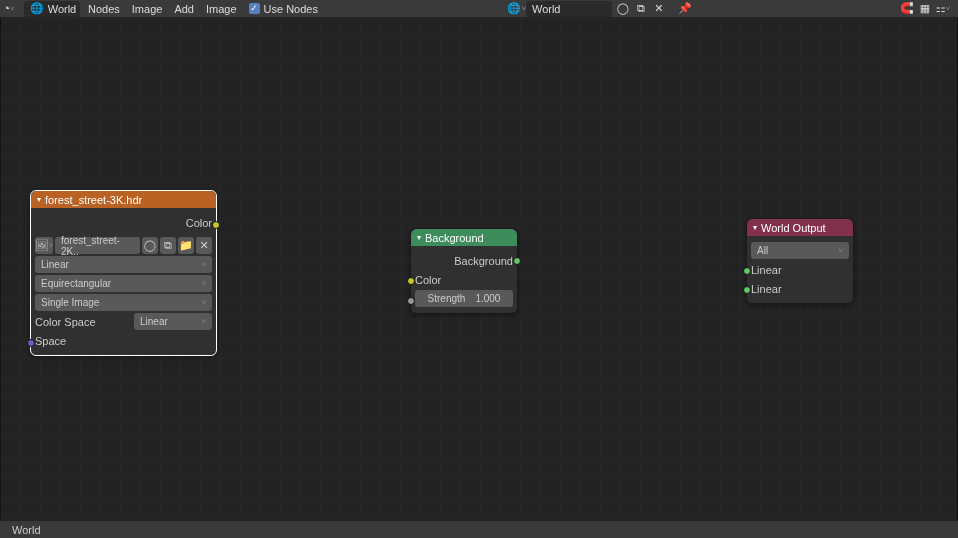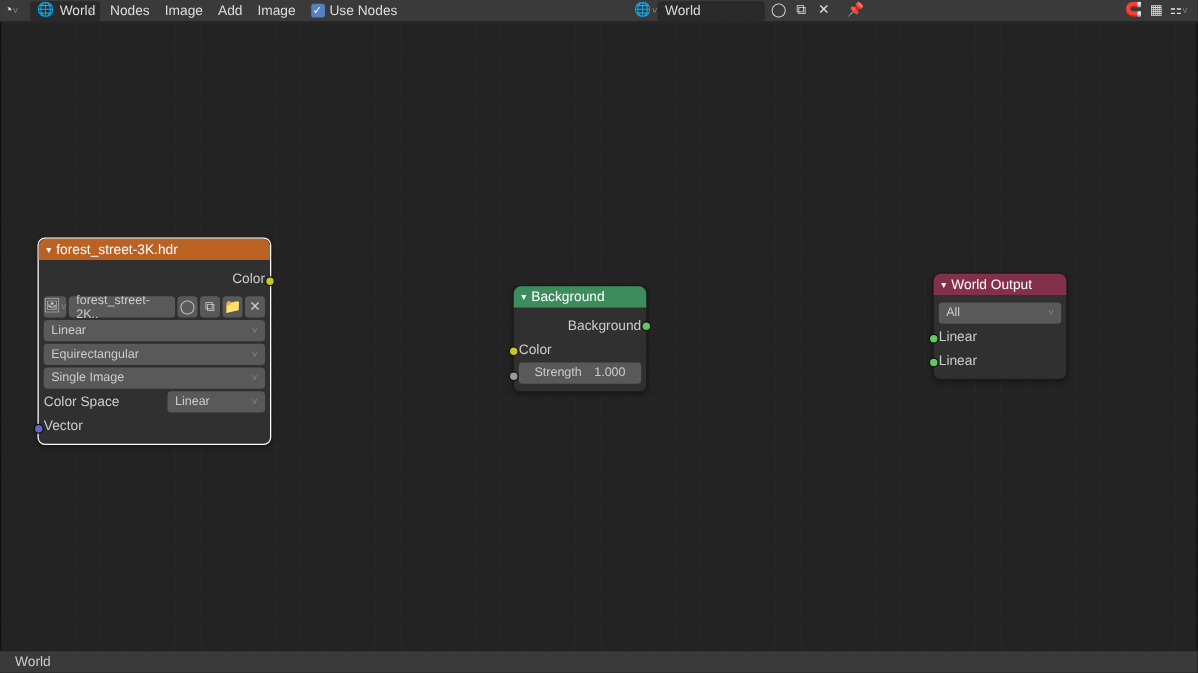--- a/index.html
+++ b/index.html
@@ -175,21 +175,21 @@
           </div>
         </div>
       <div class="row" style="gap:6px">
         <span style="flex:1">Color Space</span>
         <div class="field" style="width:78px">
             <span>Linear</span>
             <span class="caret">˅</span>
           </div>
       </div>
       <div class="row">
-        <span>Vector</span>
+        <span>Space</span>
       </div>
     </div>
     <div class="sock s-yellow" style="right:-4px;top:30px"></div>
     <div class="sock s-purple" style="left:-4px;bottom:8px"></div>
   </div>
 
   <div class="node" style="left:410px;top:210px;width:108px">
     <div class="nhead h-green">
       <span class="tri">▾</span>
       <span>Background</span>

